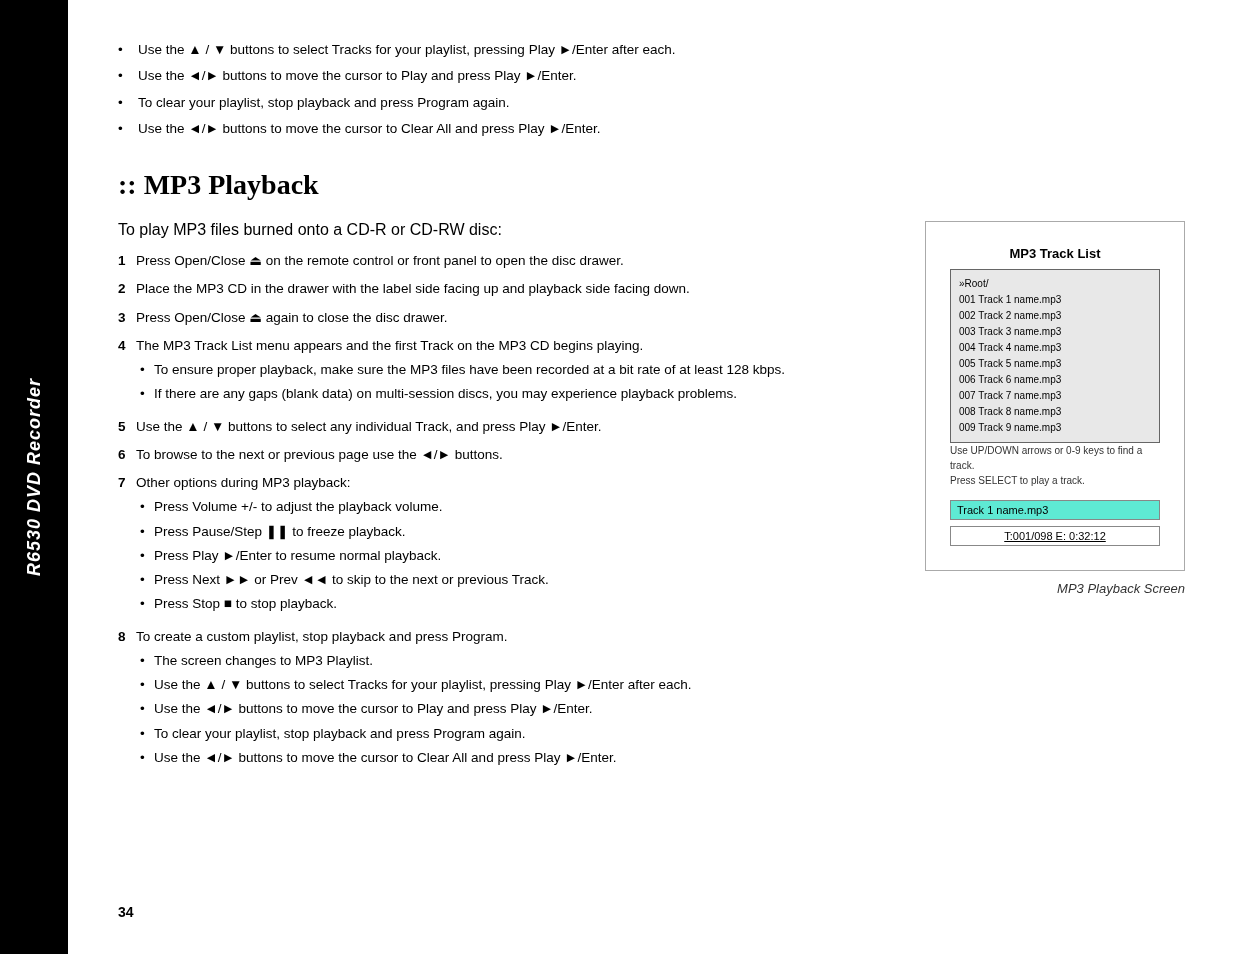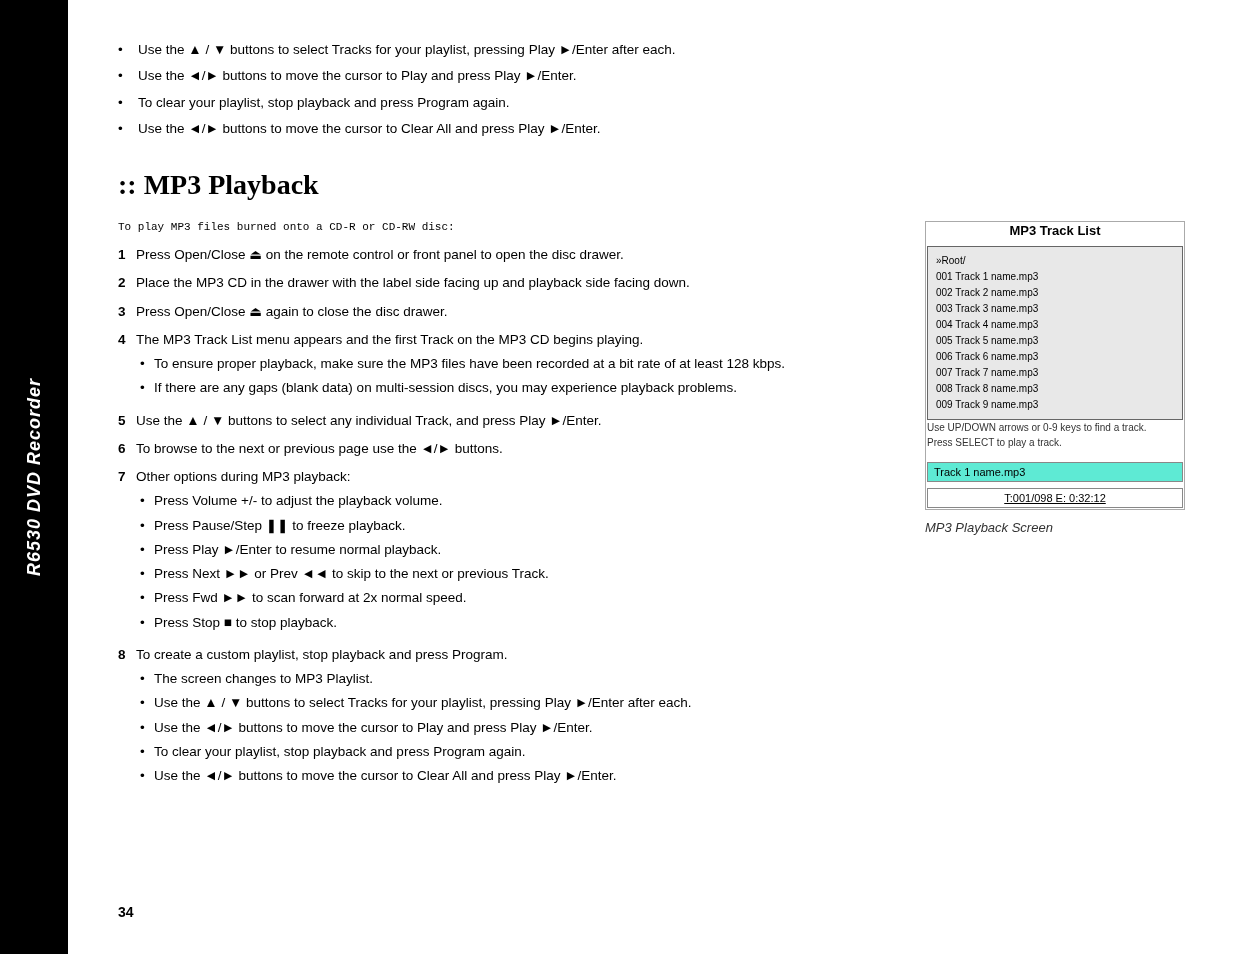--- a/index.html
+++ b/index.html
@@ -70,23 +70,22 @@
     .section-title {
       font-size: 28px;
       font-weight: bold;
       margin-bottom: 20px;
       margin-top: 10px;
       border-bottom: none;
       font-family: Liberation Serif, serif;
     }
 
     .section-intro {
-      font-size: 11px;
+      font-size: 16px;
       margin-bottom: 12px;
-      font-family: Liberation Mono, monospace;
     }
 
     .two-col {
       display: flex;
       gap: 40px;
       align-items: flex-start;
     }
 
     .left-col {
       flex: 1;
@@ -137,21 +136,21 @@
 
     .sub-bullets li::before {
       content: "•";
       position: absolute;
       left: 4px;
       top: 0;
     }
 
     .mp3-screen-box {
       border: 1px solid #aaaaaa;
-      padding: 1px;
+      padding: 24px;
       background: #ffffff;
     }
 
     .mp3-screen-title {
       text-align: center;
       font-weight: bold;
       font-size: 13px;
       margin-bottom: 8px;
     }
 
@@ -191,21 +190,21 @@
     .mp3-time-box {
       border: 1px solid #888;
       background: #fff;
       padding: 3px 6px;
       font-size: 11px;
       text-align: center;
       text-decoration: underline;
     }
 
     .mp3-screen-caption {
-      text-align: left;
+      text-align: right;
       font-style: italic;
       font-size: 13px;
       margin-top: 10px;
       color: #333;
     }
 
     .page-number {
       position: absolute;
       bottom: 34px;
       left: 50px;
@@ -278,21 +277,20 @@
 
         <li>
           <span class="num">7</span>
           <div class="li-content">
             <span>Other options during MP3 playback:</span>
             <ul class="sub-bullets">
               <li>Press Volume +/- to adjust the playback volume.</li>
               <li>Press Pause/Step ❚❚ to freeze playback.</li>
               <li>Press Play ►/Enter to resume normal playback.</li>
               <li>Press Next ►► or Prev ◄◄ to skip to the next or previous Track.</li>
-              <li>Press Fwd ►► to scan forward at 2x normal speed.</li>
               <li>Press Stop ■ to stop playback.</li>
             </ul>
           </div>
         </li>
 
         <li>
           <span class="num">8</span>
           <div class="li-content">
             <span>To create a custom playlist, stop playback and press Program.</span>
             <ul class="sub-bullets">

